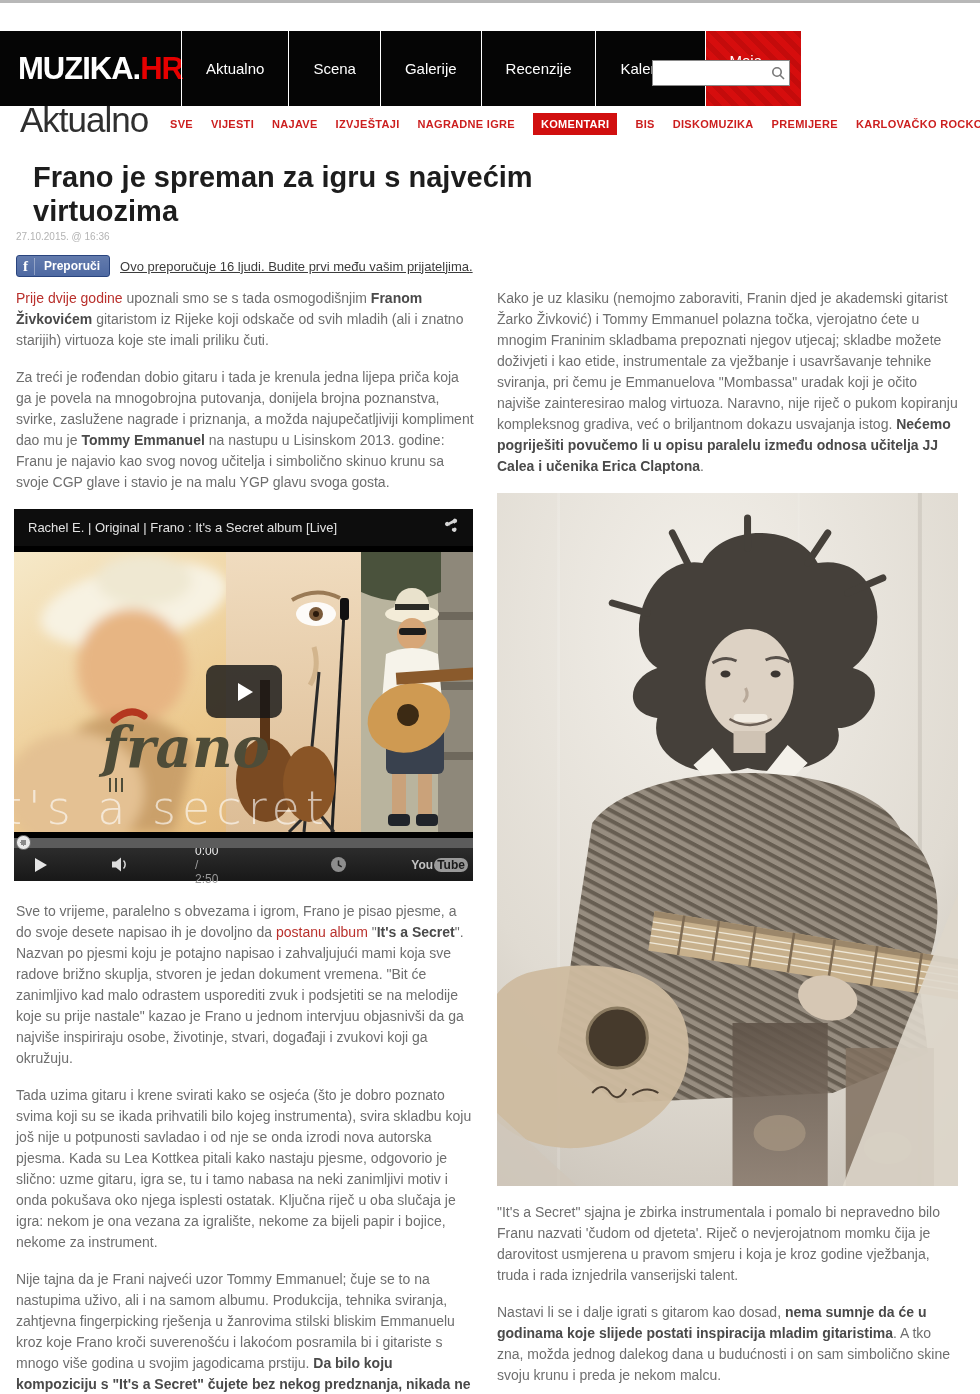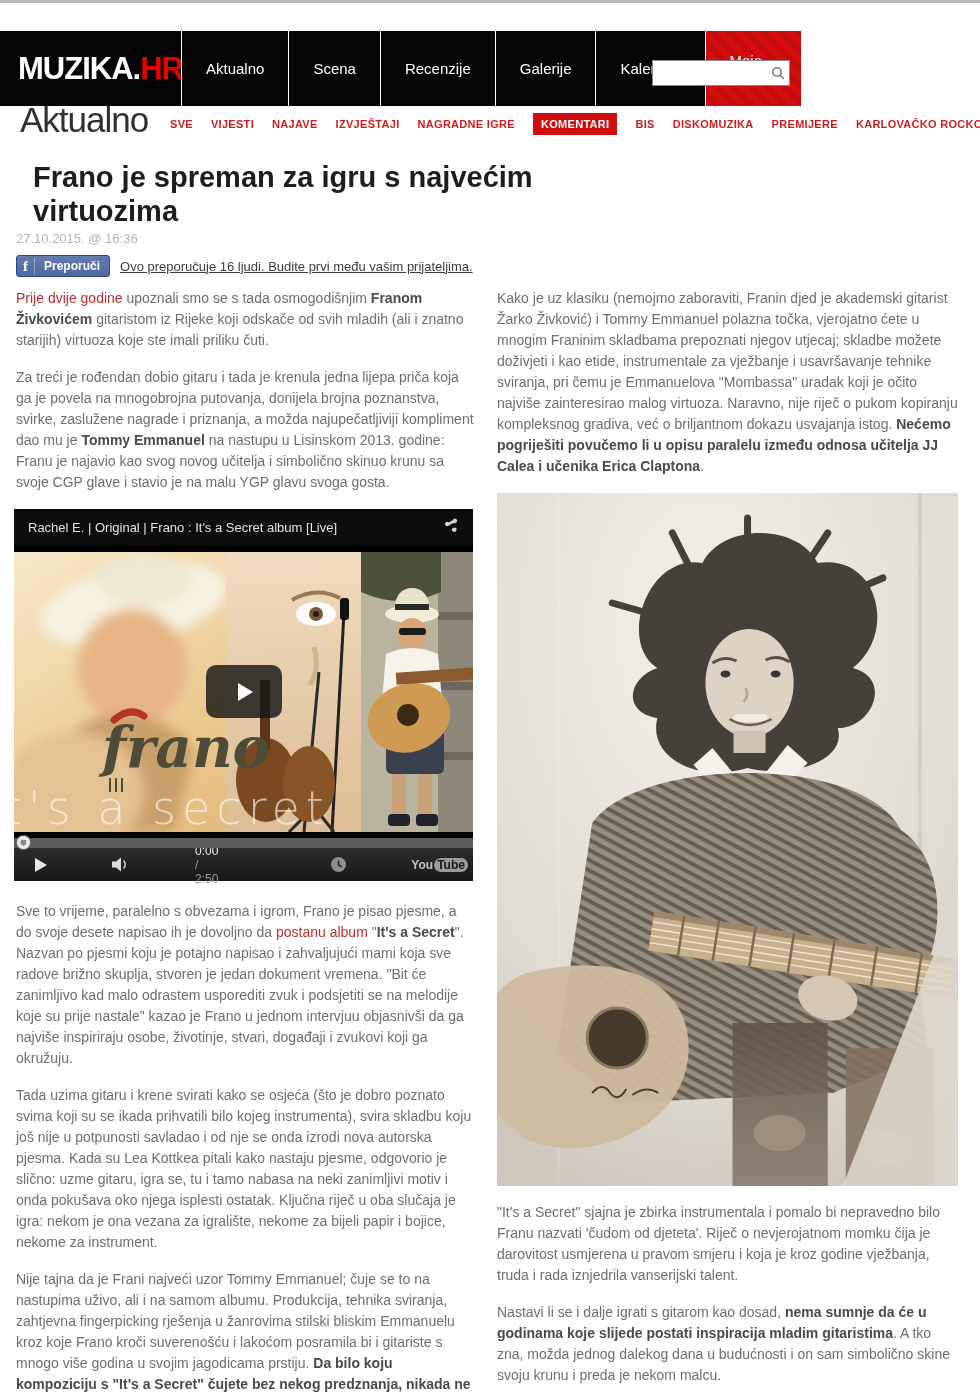--- a/index.html
+++ b/index.html
@@ -22,21 +22,21 @@
   .searchbox .mag { width:22px; display:flex; justify-content:center; cursor:pointer; }
 
   
   .section-title { position:absolute; left:20px; top:100px; font-size:35px; font-weight:400; color:#2f2f2f; letter-spacing:-1px; }
   .subnav { position:absolute; left:170px; top:113px; display:flex; align-items:center; }
   .subnav-item { color:#cc1e1e; font-size:11px; font-weight:bold; margin-right:18px; letter-spacing:0.3px; cursor:pointer; white-space:nowrap; }
   .subnav-item.active { background:#d10f0f; color:#fff; padding:5px 8px; }
 
   
   .article-title { position:absolute; left:33px; top:160px; width:620px; font-size:29px; line-height:1.18; font-weight:bold; color:#1d1d1d; }
-  .article-date { position:absolute; left:16px; top:231px; font-size:13px; color:#b3b3b3; }
+  .article-date { position:absolute; left:16px; top:231px; font-size:10px; color:#b3b3b3; }
   .fb-row { position:absolute; left:16px; top:255px; display:flex; align-items:center; gap:10px; }
   .fb-btn { display:inline-flex; align-items:center; height:22px; background:linear-gradient(#637bad,#4e69a2); border:1px solid #29447e; border-radius:3px; color:#fff; font-size:12px; font-weight:bold; cursor:pointer; }
   .fb-btn .f { padding:0 6px; font-size:15px; font-weight:900; border-right:1px solid rgba(255,255,255,0.35); font-family:"Liberation Serif", serif; }
   .fb-btn .lbl { padding:0 9px; }
   .fb-caption { font-size:13px; color:#3c3c3c;text-decoration:underline; }
 
   
   .col-left  { position:absolute; left:16px;  top:288px; width:458px; }
   .col-right { position:absolute; left:497px; top:288px; width:461px; }
   .para { font-size:14px; line-height:21px; color:#6e6e6e; margin-bottom:16px; }
@@ -75,24 +75,24 @@
   <div id="header">
     <div class="logo"><span class="lw">MUZIKA.</span><span class="lr">HR</span></div>
     <div class="mainnav">
       <div class="nav-item">
           <span>Aktualno</span>
         </div>
       <div class="nav-item">
           <span>Scena</span>
         </div>
       <div class="nav-item">
+          <span>Galerije</span>
+        </div>
+      <div class="nav-item">
           <span>Recenzije</span>
-        </div>
-      <div class="nav-item">
-          <span>Galerije</span>
         </div>
       <div class="nav-item">
           <span>Kalendar</span>
         </div>
       <div class="nav-item active">
           <span>Moja muzika</span>
         </div>
     </div>
     <div class="searchbox">
       <input type="text" placeholder="" style="">

